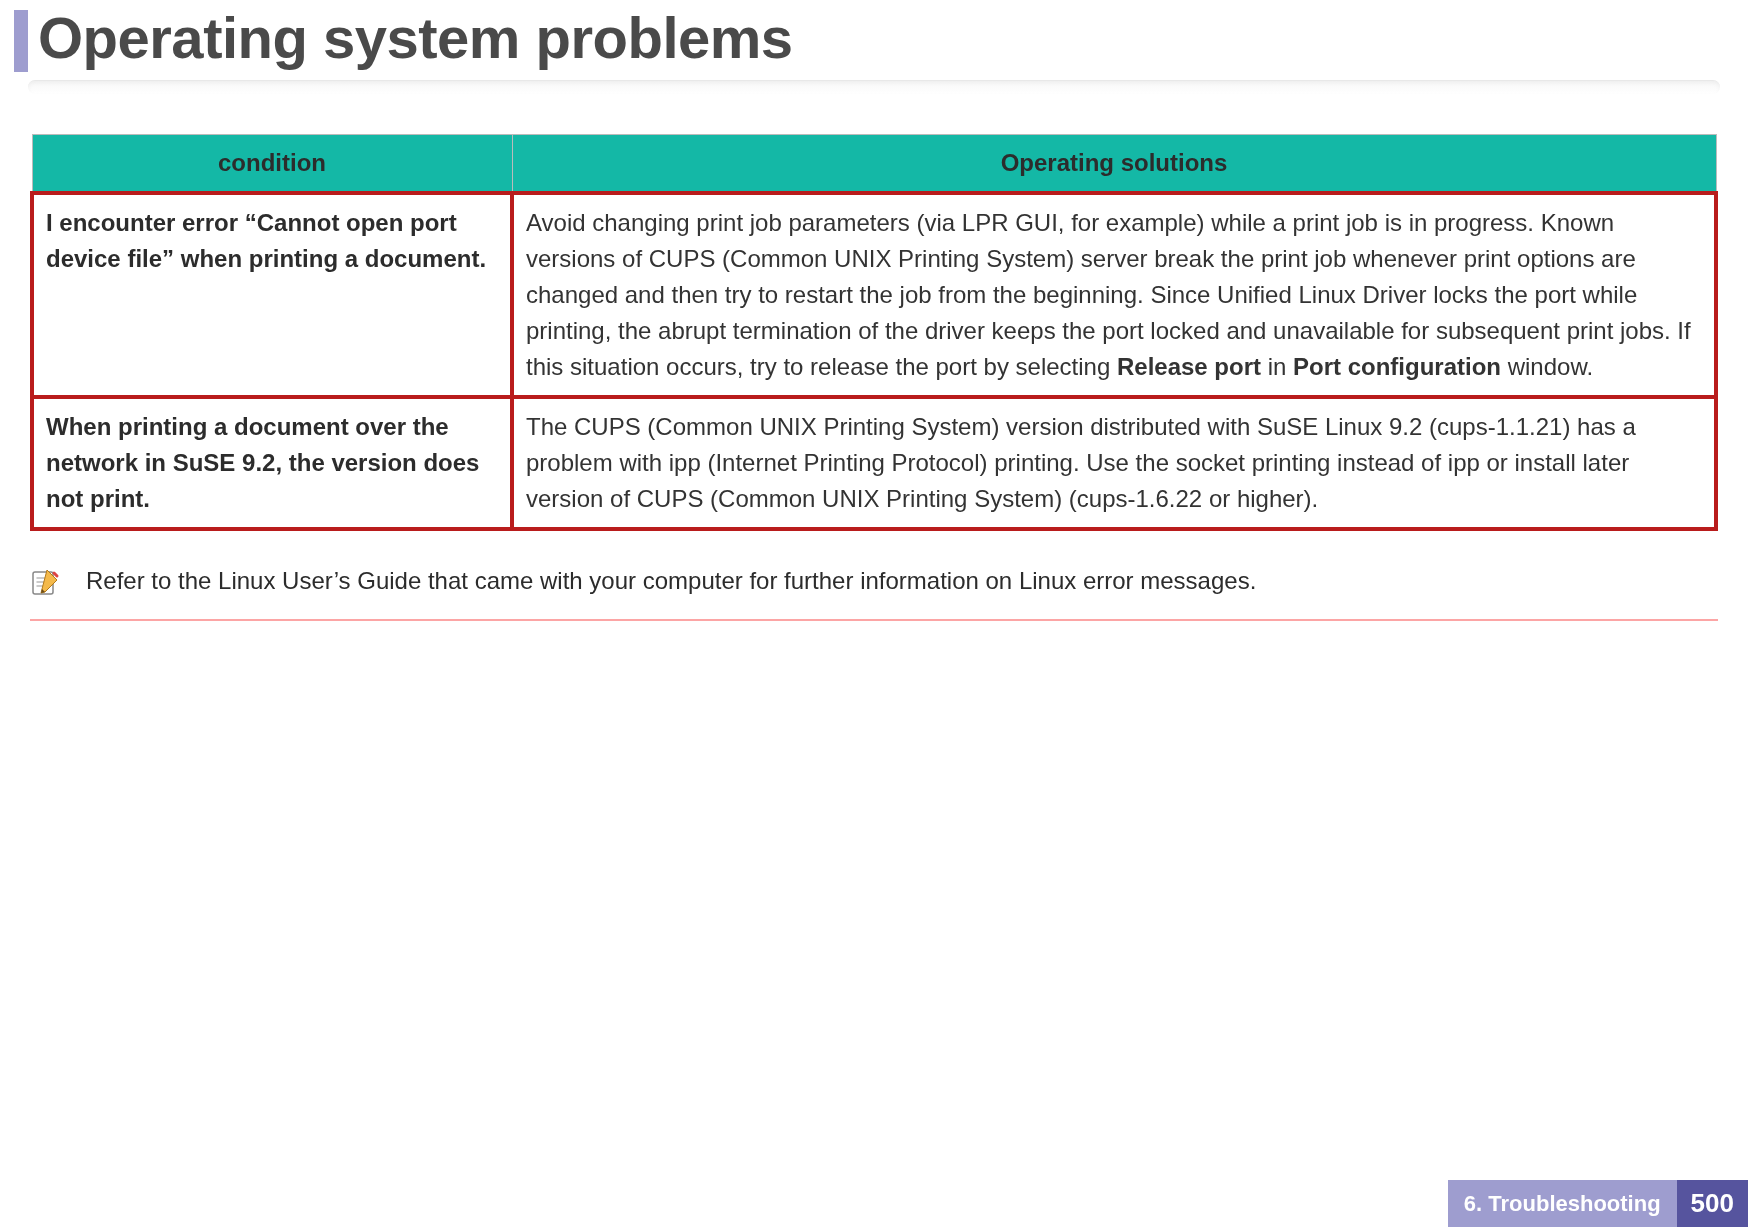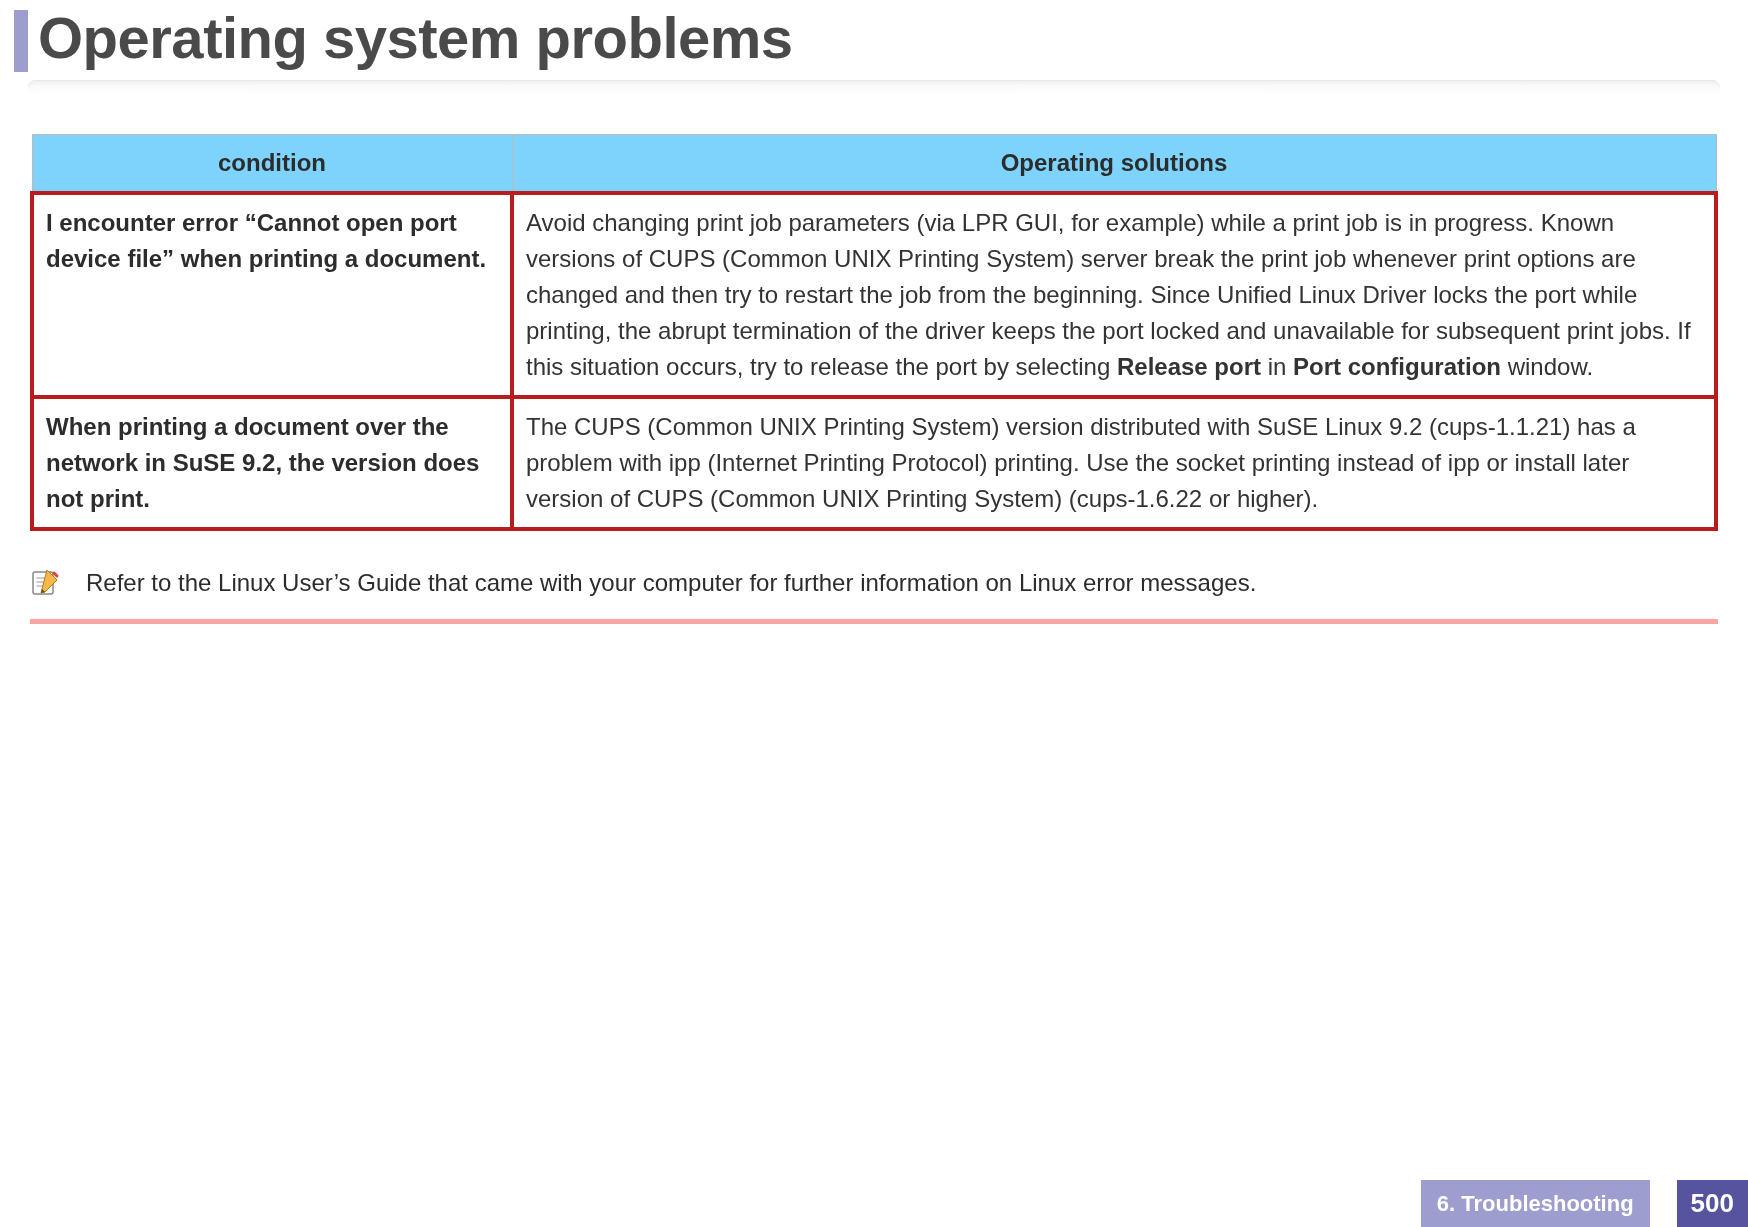--- a/index.html
+++ b/index.html
@@ -21,21 +21,21 @@
 
   .content { padding: 40px 30px 0 30px; }
 
   table.troubleshoot {
     width: 100%;
     border-collapse: collapse;
     font-size: 24px;
     line-height: 1.5;
   }
   table.troubleshoot th {
-    background: #7dd3fc;
+    background: #14b8a6;
     color: #2c2c2c;
     font-weight: 700;
     text-align: center;
     padding: 10px 24px;
     border: 1px solid #bbb;
   }
   table.troubleshoot td {
     border: 4px solid #b91c1c;
     padding: 10px 12px;
     vertical-align: top;
@@ -46,39 +46,38 @@
     color: #2c2c2c;
   }
   table.troubleshoot td.sol {
     color: #333;
     margin-top: 8px;
   }
   .sol-inner .b { font-weight: 700; }
 
   .note-row {
     display: flex;
-    align-items: flex-end;
+    align-items: flex-start;
     margin-top: 34px;
-    border-bottom: 5px solid #fca5a5;
+    border-bottom: 2px solid #fca5a5;
     padding-bottom: 22px;
   }
   .note-icon {
     width: 30px; height: 30px;
     margin-right: 26px;
     margin-top: 2px;
     flex-shrink: 0;
   }
   .note-text { font-size: 24px; color: #2c2c2c; padding-top: 2px; }
 
   .footer {
     position: absolute;
     bottom: 0; right: 0;
     display: flex;
     align-items: stretch;
-    gap: 27px;
   }
   .footer-chapter {
     background: #9e9dcf;
     color: #fff;
     font-weight: 700;
     font-size: 22px;
     padding: 10px 16px;
     display: flex;
     align-items: center;
   }

